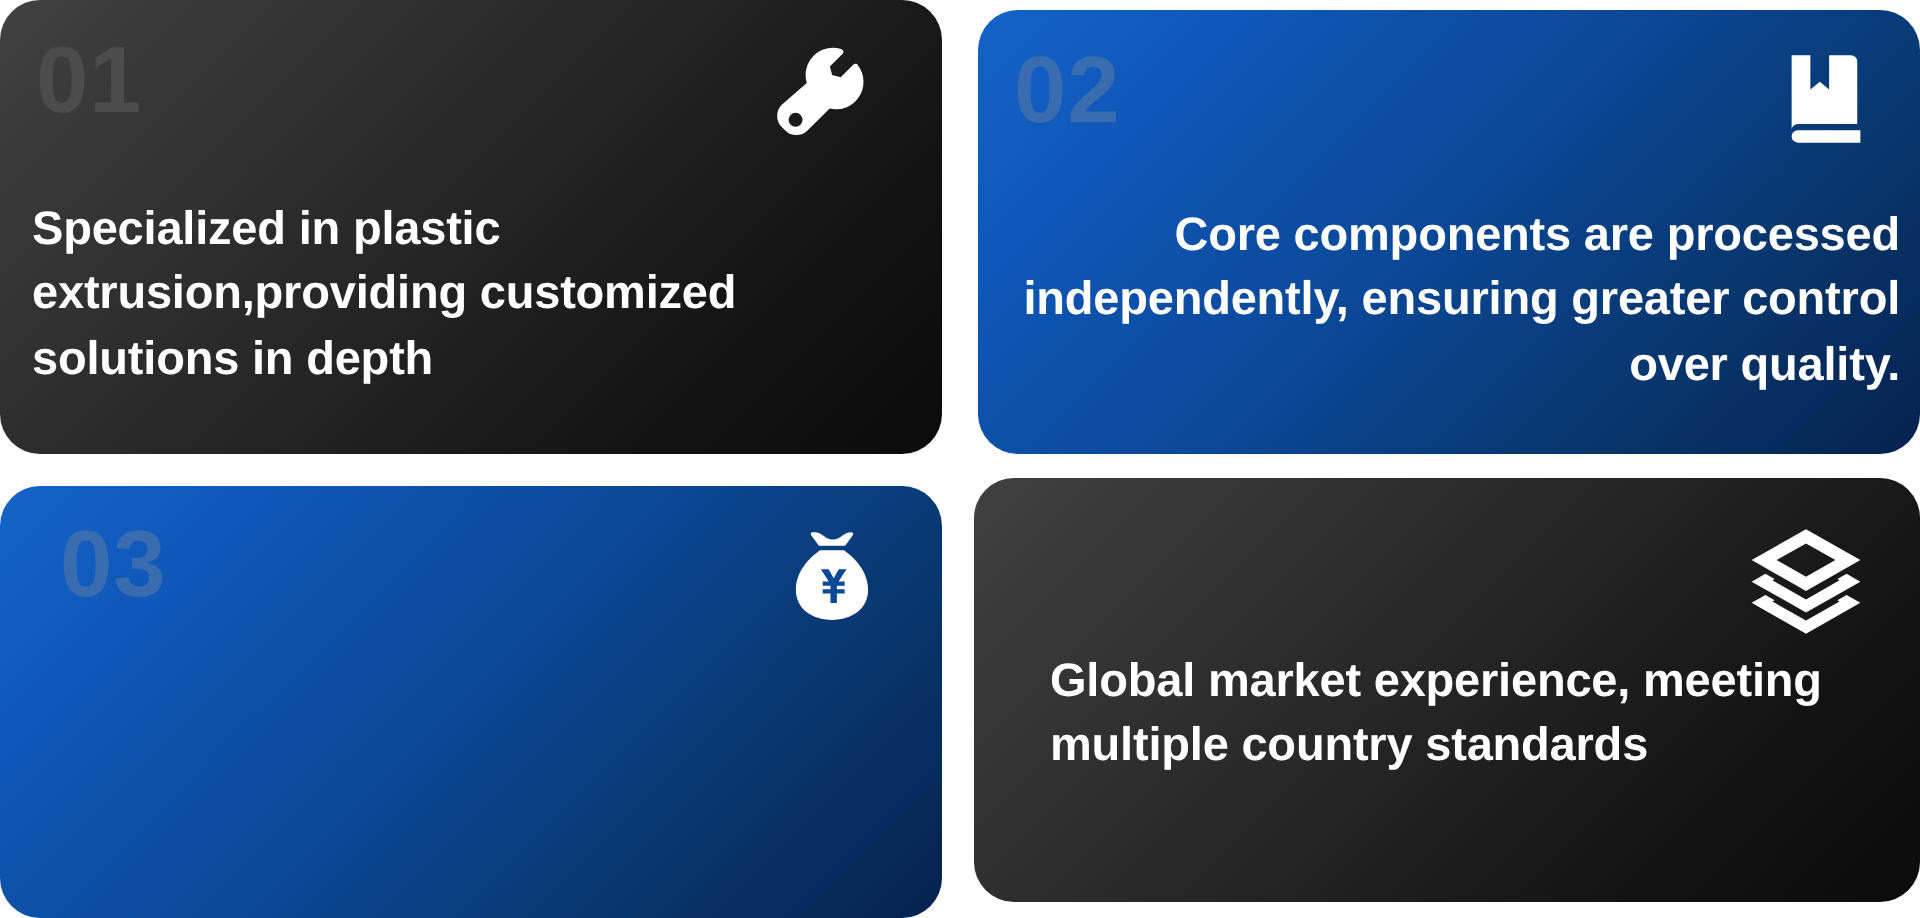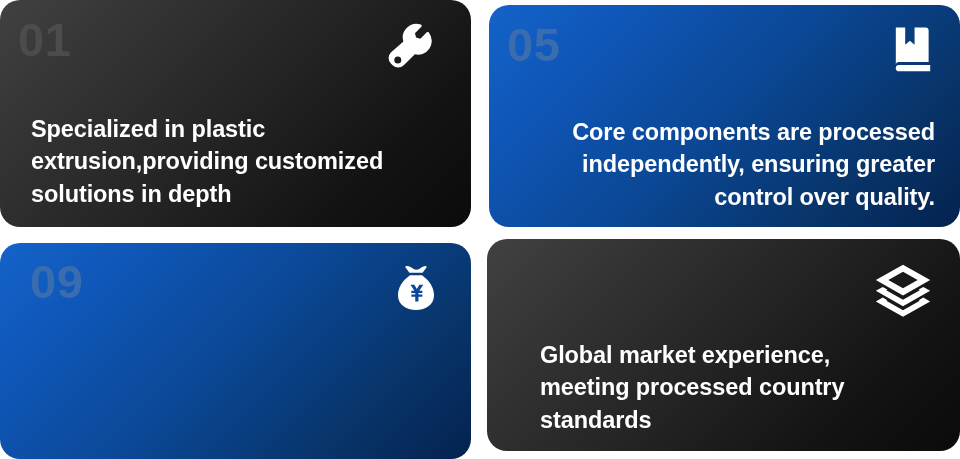--- a/index.html
+++ b/index.html
@@ -56,21 +56,21 @@
   .card.dark .num  { color: #4c4c4c; }
   .card.blue .num  { color: #3a6cb0; }
 
   #card-3 .num { left: 30px; top: 15px; }
 
   .headline {
     position: absolute;
     left: 16px;
     right: 24px;
     top: 98px;
-    margin: 15px;
+    margin: 0;
     color: #ffffff;
     font-size: 23.5px;
     font-weight: 800;
     line-height: 1.38;
     letter-spacing: -0.1px;
   }
 
   #card-2 .headline { left: 22px; right: 10px; top: 96px; text-align: right; }
   #card-3 .headline { left: 30px; right: 40px; top: 96px; }
   #card-4 .headline { left: 38px; right: 30px; top: 85px; }
@@ -103,46 +103,46 @@
     <div class="num">01</div>
     <span class="icon">
       <svg viewBox="0 0 64 64" aria-hidden="true">
         <path d="M52.6 11.2a1.6 1.6 0 0 0-2.6-.6l-7.3 7.3-4.9-1.3-1.3-4.9 7.3-7.3a1.6 1.6 0 0 0-.6-2.6 15.6 15.6 0 0 0-19.9 19.3L9.0 33.6a9.0 9.0 0 0 0 0 12.7l2.0 2.0a9.0 9.0 0 0 0 12.7 0L36.4 35.7a15.6 15.6 0 0 0 16.2-24.5zM16.9 46.2a4.0 4.0 0 1 1 0-8.0 4.0 4.0 0 0 1 0 8.0z"></path>
       </svg>
     </span>
     <p class="headline">Specialized in plastic extrusion,providing customized solutions in depth</p>
   </div>
 
   <div class="card blue" id="card-2">
-    <div class="num">05</div>
+    <div class="num">02</div>
     <span class="icon">
       <svg viewBox="0 0 64 64" aria-hidden="true">
         <path d="M10 2h12v22l6-5 6 5V2h14a4 4 0 0 1 4 4v40H14a4 4 0 0 0-4 4V2z"></path>
         <path d="M14 50h40v8H14a4 4 0 0 1 0-8z"></path>
       </svg>
     </span>
     <p class="headline">Core components are processed independently, ensuring greater control over quality.</p>
   </div>
 
   <div class="card blue" id="card-3">
-    <div class="num">09</div>
+    <div class="num">03</div>
     <span class="icon">
       <svg viewBox="0 0 64 64" aria-hidden="true">
         <path d="M20.5 6.0c-.9 0-1.4 1.0-.9 1.7l4.6 6.3h15.6l4.6-6.3c.5-.7 0-1.7-.9-1.7-2.6 0-4.2 1.2-5.9 2.4-1.4 1.0-2.8 2.0-5.1 2.0s-3.7-1.0-5.1-2.0c-1.7-1.2-3.3-2.4-5.9-2.4z"></path>
         <path d="M25.0 16.8c-3.4 2.3-14.4 10.6-14.4 23.4C10.6 51.6 20.2 58 32 58s21.4-6.4 21.4-17.8c0-12.8-11.0-21.1-14.4-23.4H25.0z"></path>
         <path class="bag-glyph" d="M30.0 28.0h-4.6l4.7 7.2h-3.6v2.6h4.6v2.0h-4.6v2.6h4.6V48h3.8v-5.6h4.6v-2.6h-4.6v-2.0h4.6v-2.6h-3.6l4.7-7.2H36.0l-3.0 5.3-3.0-5.3z"></path>
       </svg>
     </span>
   </div>
 
   <div class="card dark" id="card-4">
 
     <span class="icon">
       <svg viewBox="0 0 64 64" aria-hidden="true">
         <path d="M32 4 2 21l30 17 30-17L32 4zm0 7.8L48.2 21 32 30.2 15.8 21 32 11.8z"></path>
         <path d="M9.6 28.6 2 32.9l30 17 30-17-7.6-4.3-5.1 2.9 1.2.7L32 42.7 13.5 32.2l1.2-.7-5.1-2.9z"></path>
         <path d="M9.6 40.3 2 44.6l30 17 30-17-7.6-4.3-5.1 2.9 1.2.7L32 54.4 13.5 43.9l1.2-.7-5.1-2.9z"></path>
       </svg>
     </span>
-    <p class="headline">Global market experience, meeting processed country standards</p>
+    <p class="headline">Global market experience, meeting multiple country standards</p>
   </div>
 
 </div>
 
 </body></html>

